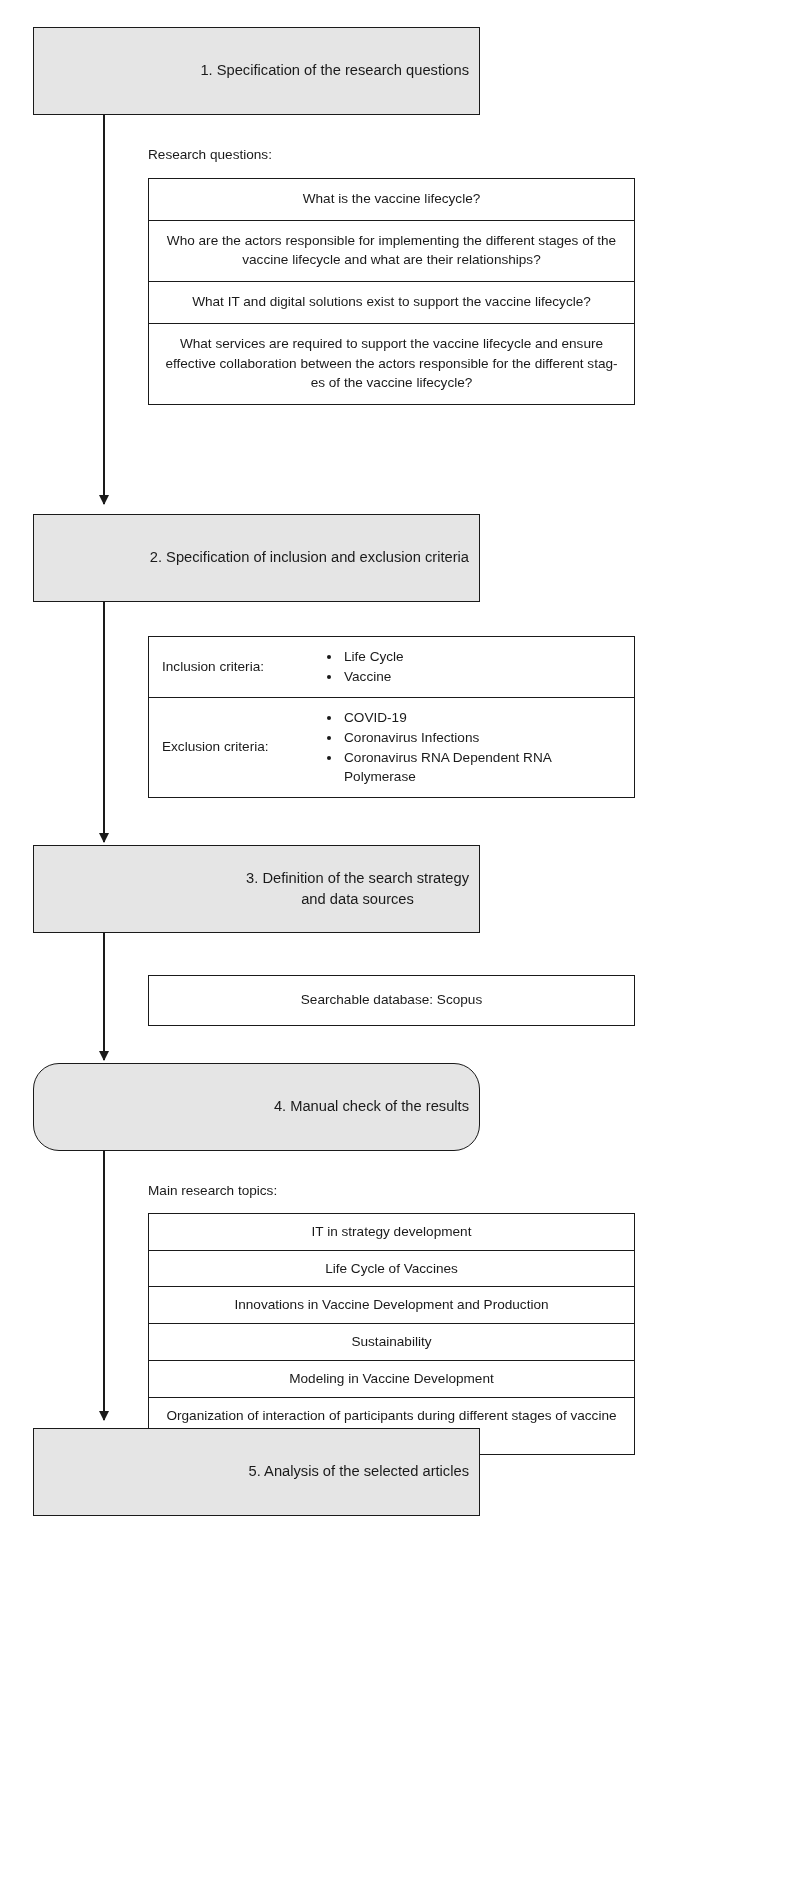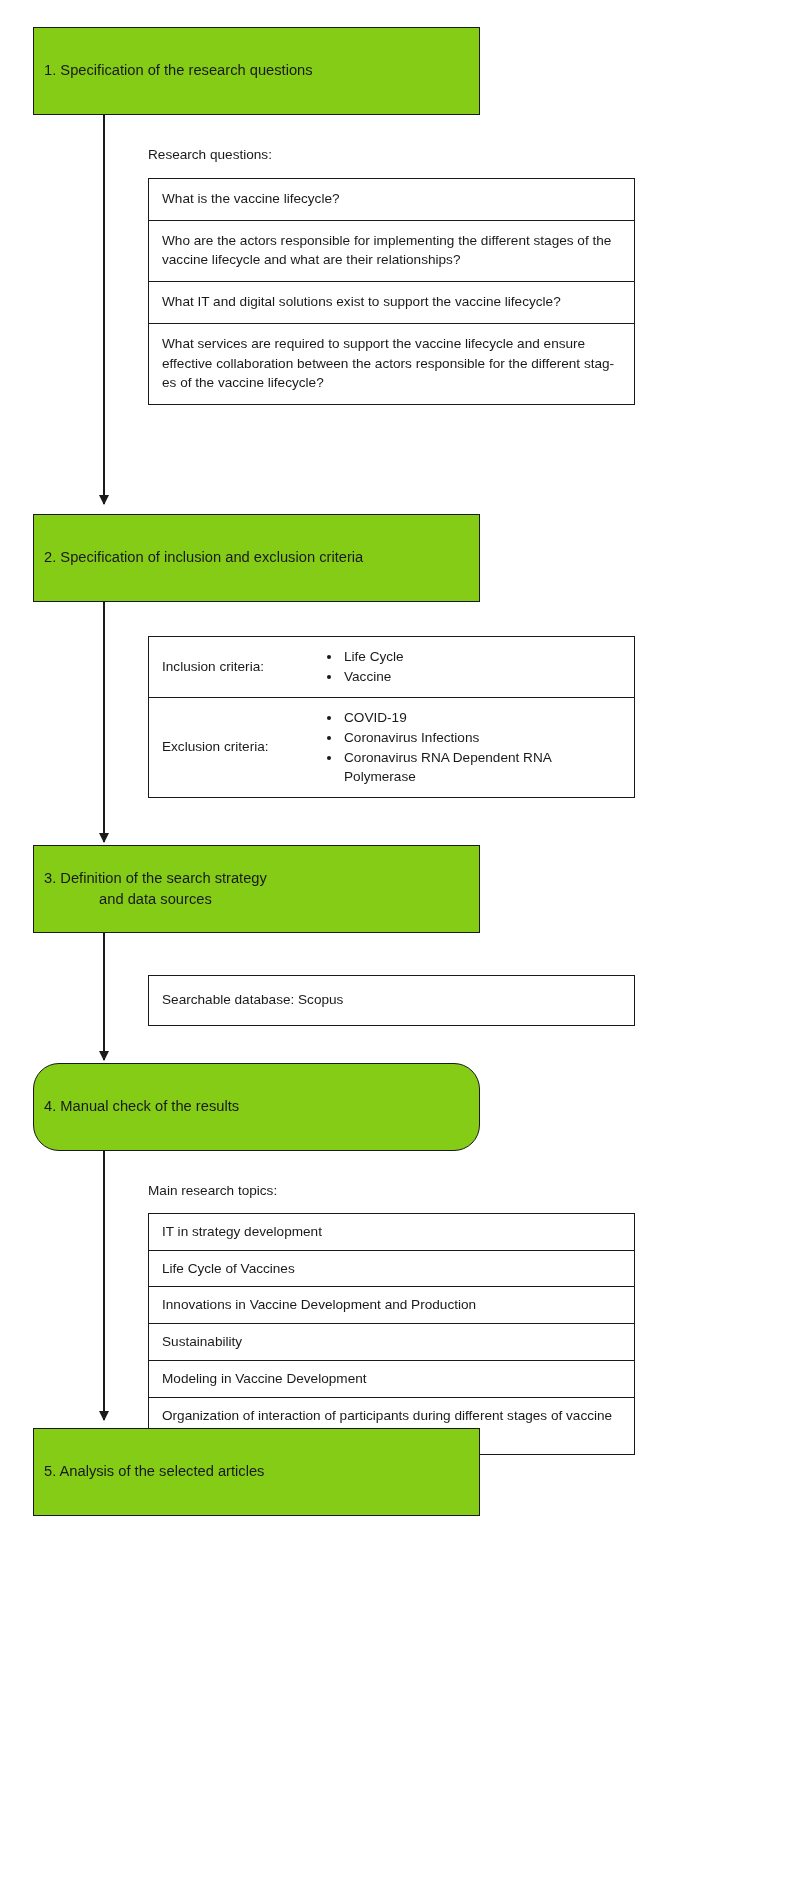--- a/index.html
+++ b/index.html
@@ -20,24 +20,24 @@
     width: 798px;
     height: 1902px;
   }
   
   .step-box {
     position: absolute;
     left: 33px;
     width: 447px;
     box-sizing: border-box;
     border: 1.4px solid #1a1a1a;
-    background: #84cc16;
+    background: #e5e5e5;
     display: flex;
     align-items: center;
-    justify-content: flex-start;
+    justify-content: flex-end;
     text-align: center;
     font-size: 14.7px;
     line-height: 1.45;
     color: #1a1a1a;
   }
   .step-box .step-label { display: block; padding: 0 10px; }
 
   
   .detail-table {
     position: absolute;
@@ -46,20 +46,21 @@
     box-sizing: border-box;
     border: 1.2px solid #1a1a1a;
     background: #ffffff;
     font-size: 13.6px;
     line-height: 1.45;
   }
   .detail-row {
     box-sizing: border-box;
     border-bottom: 1.2px solid #1a1a1a;
     padding: 10px 13px 11px 13px;
+    text-align: center;
   }
   .detail-row:last-child { border-bottom: none; }
 
   
   .crit-row {
     display: flex;
     align-items: center;
     box-sizing: border-box;
     border-bottom: 1.2px solid #1a1a1a;
     min-height: 34px;

